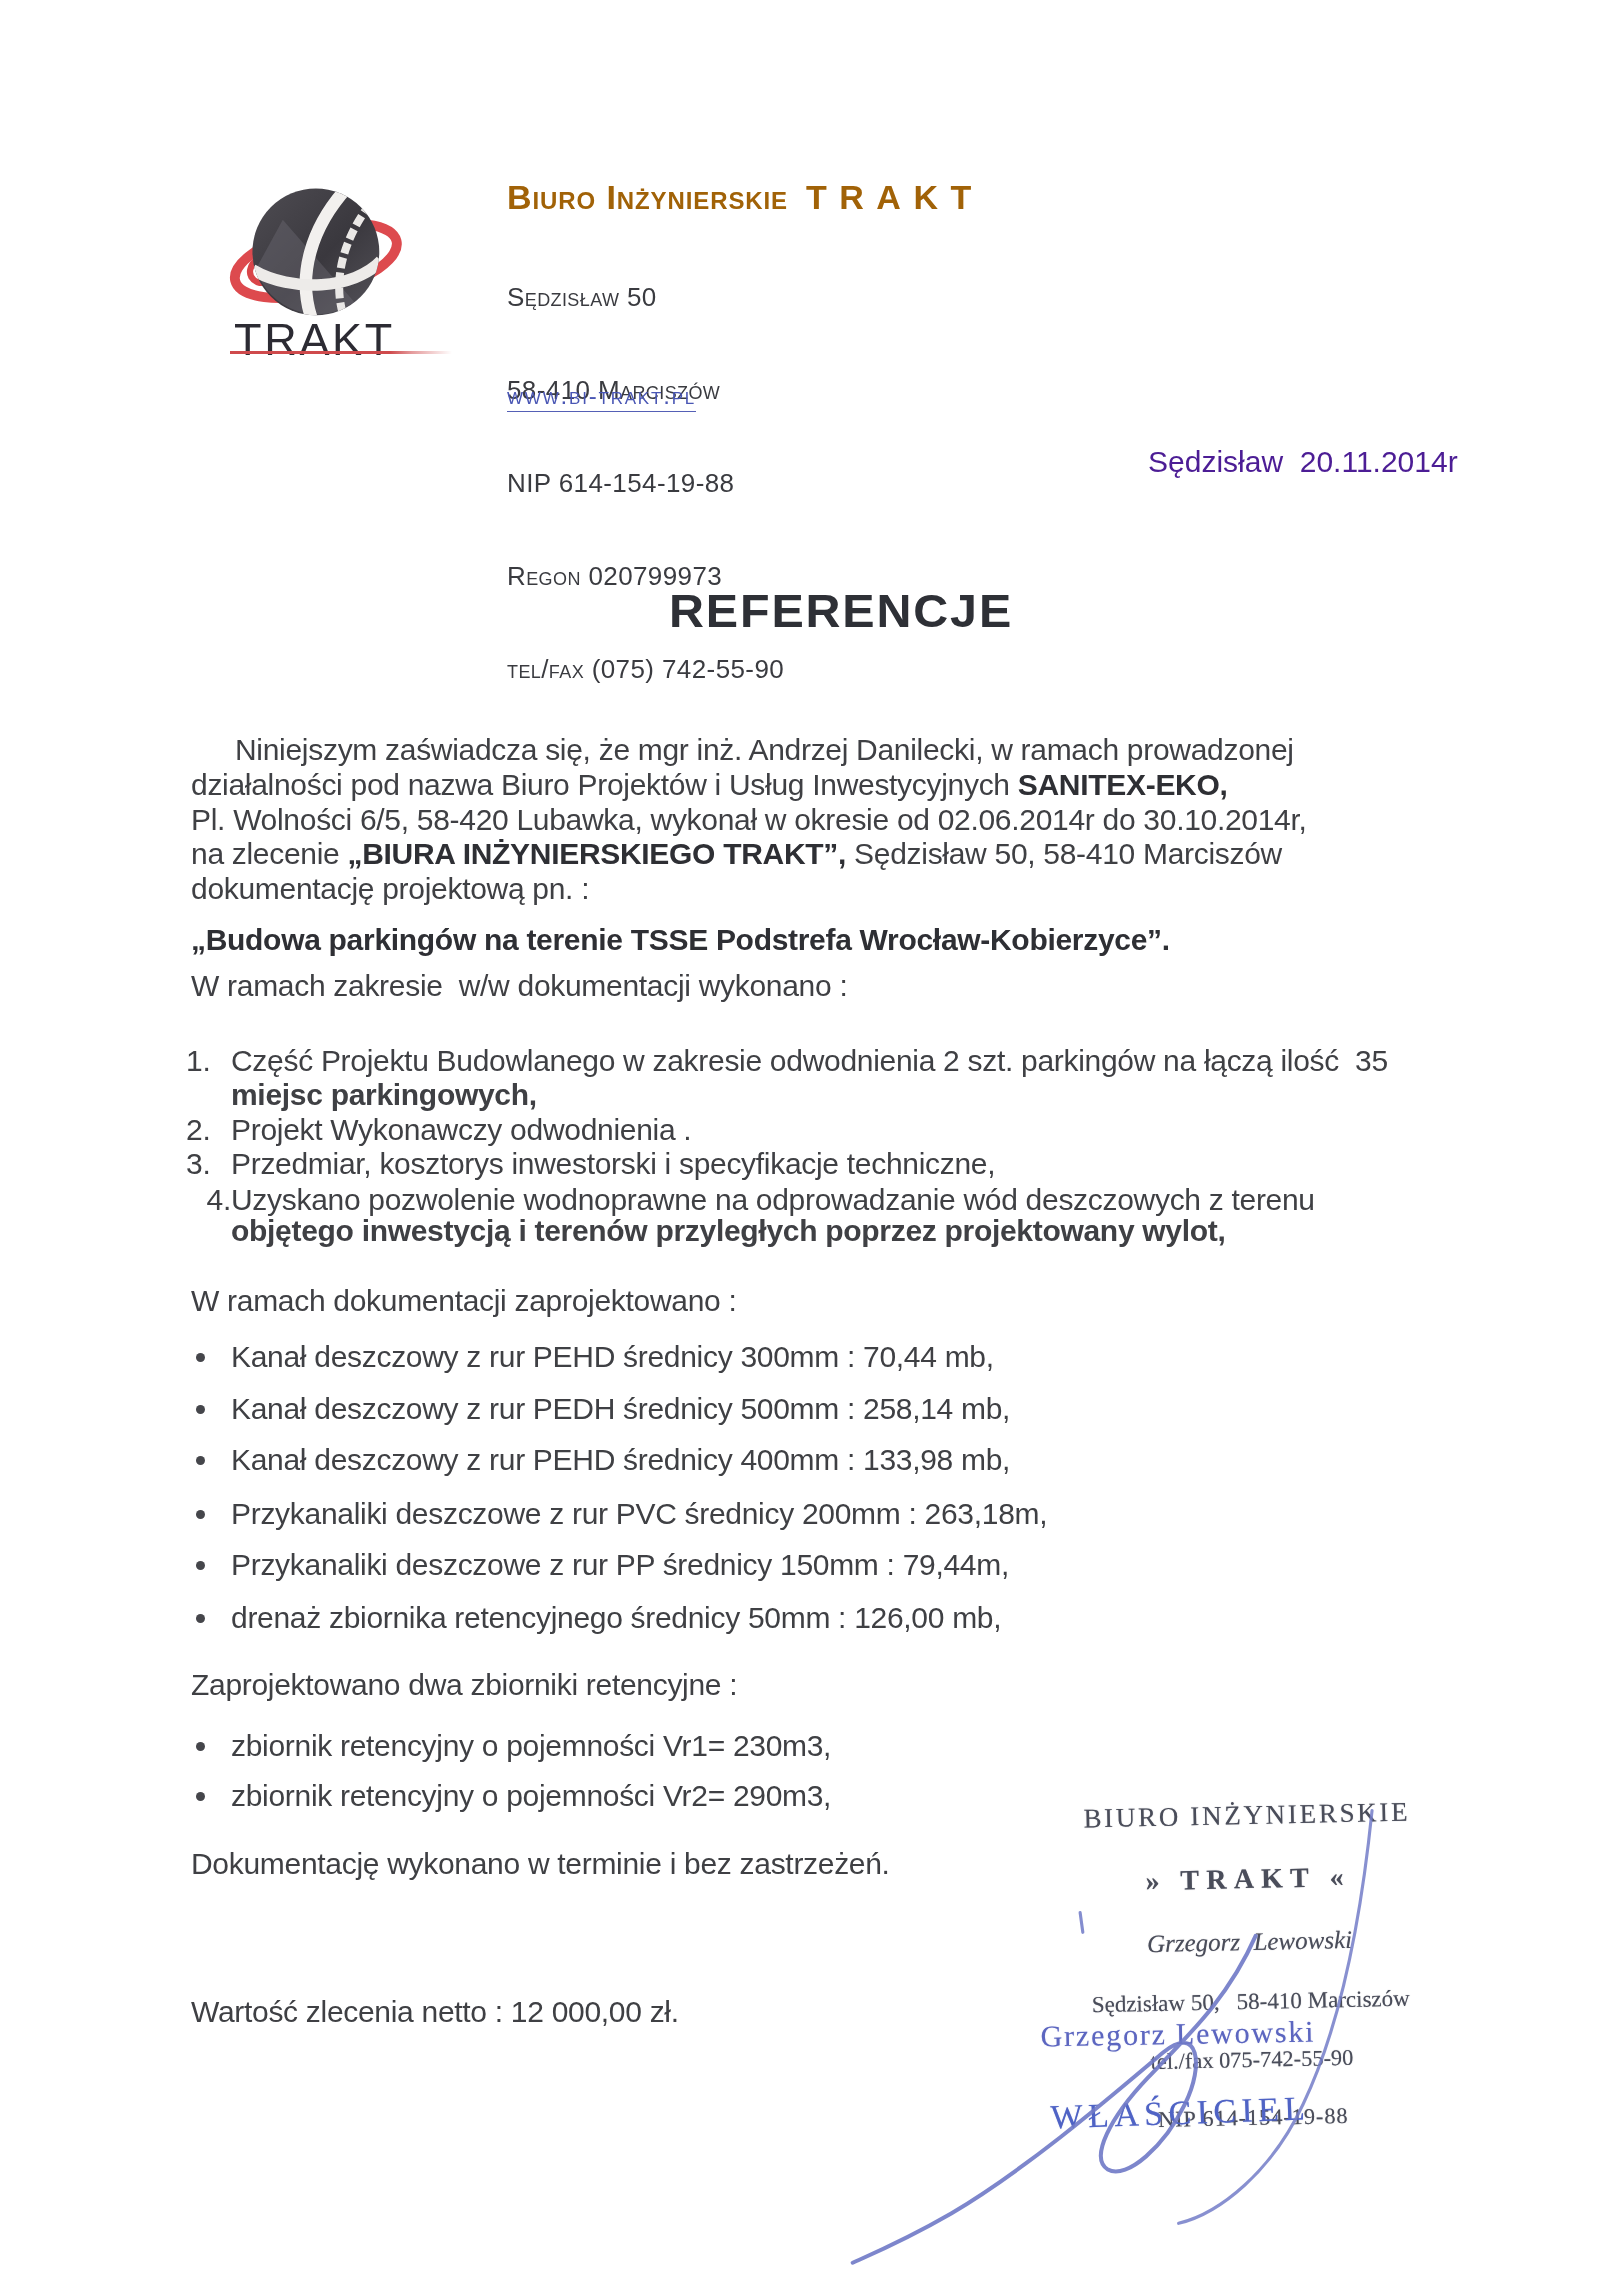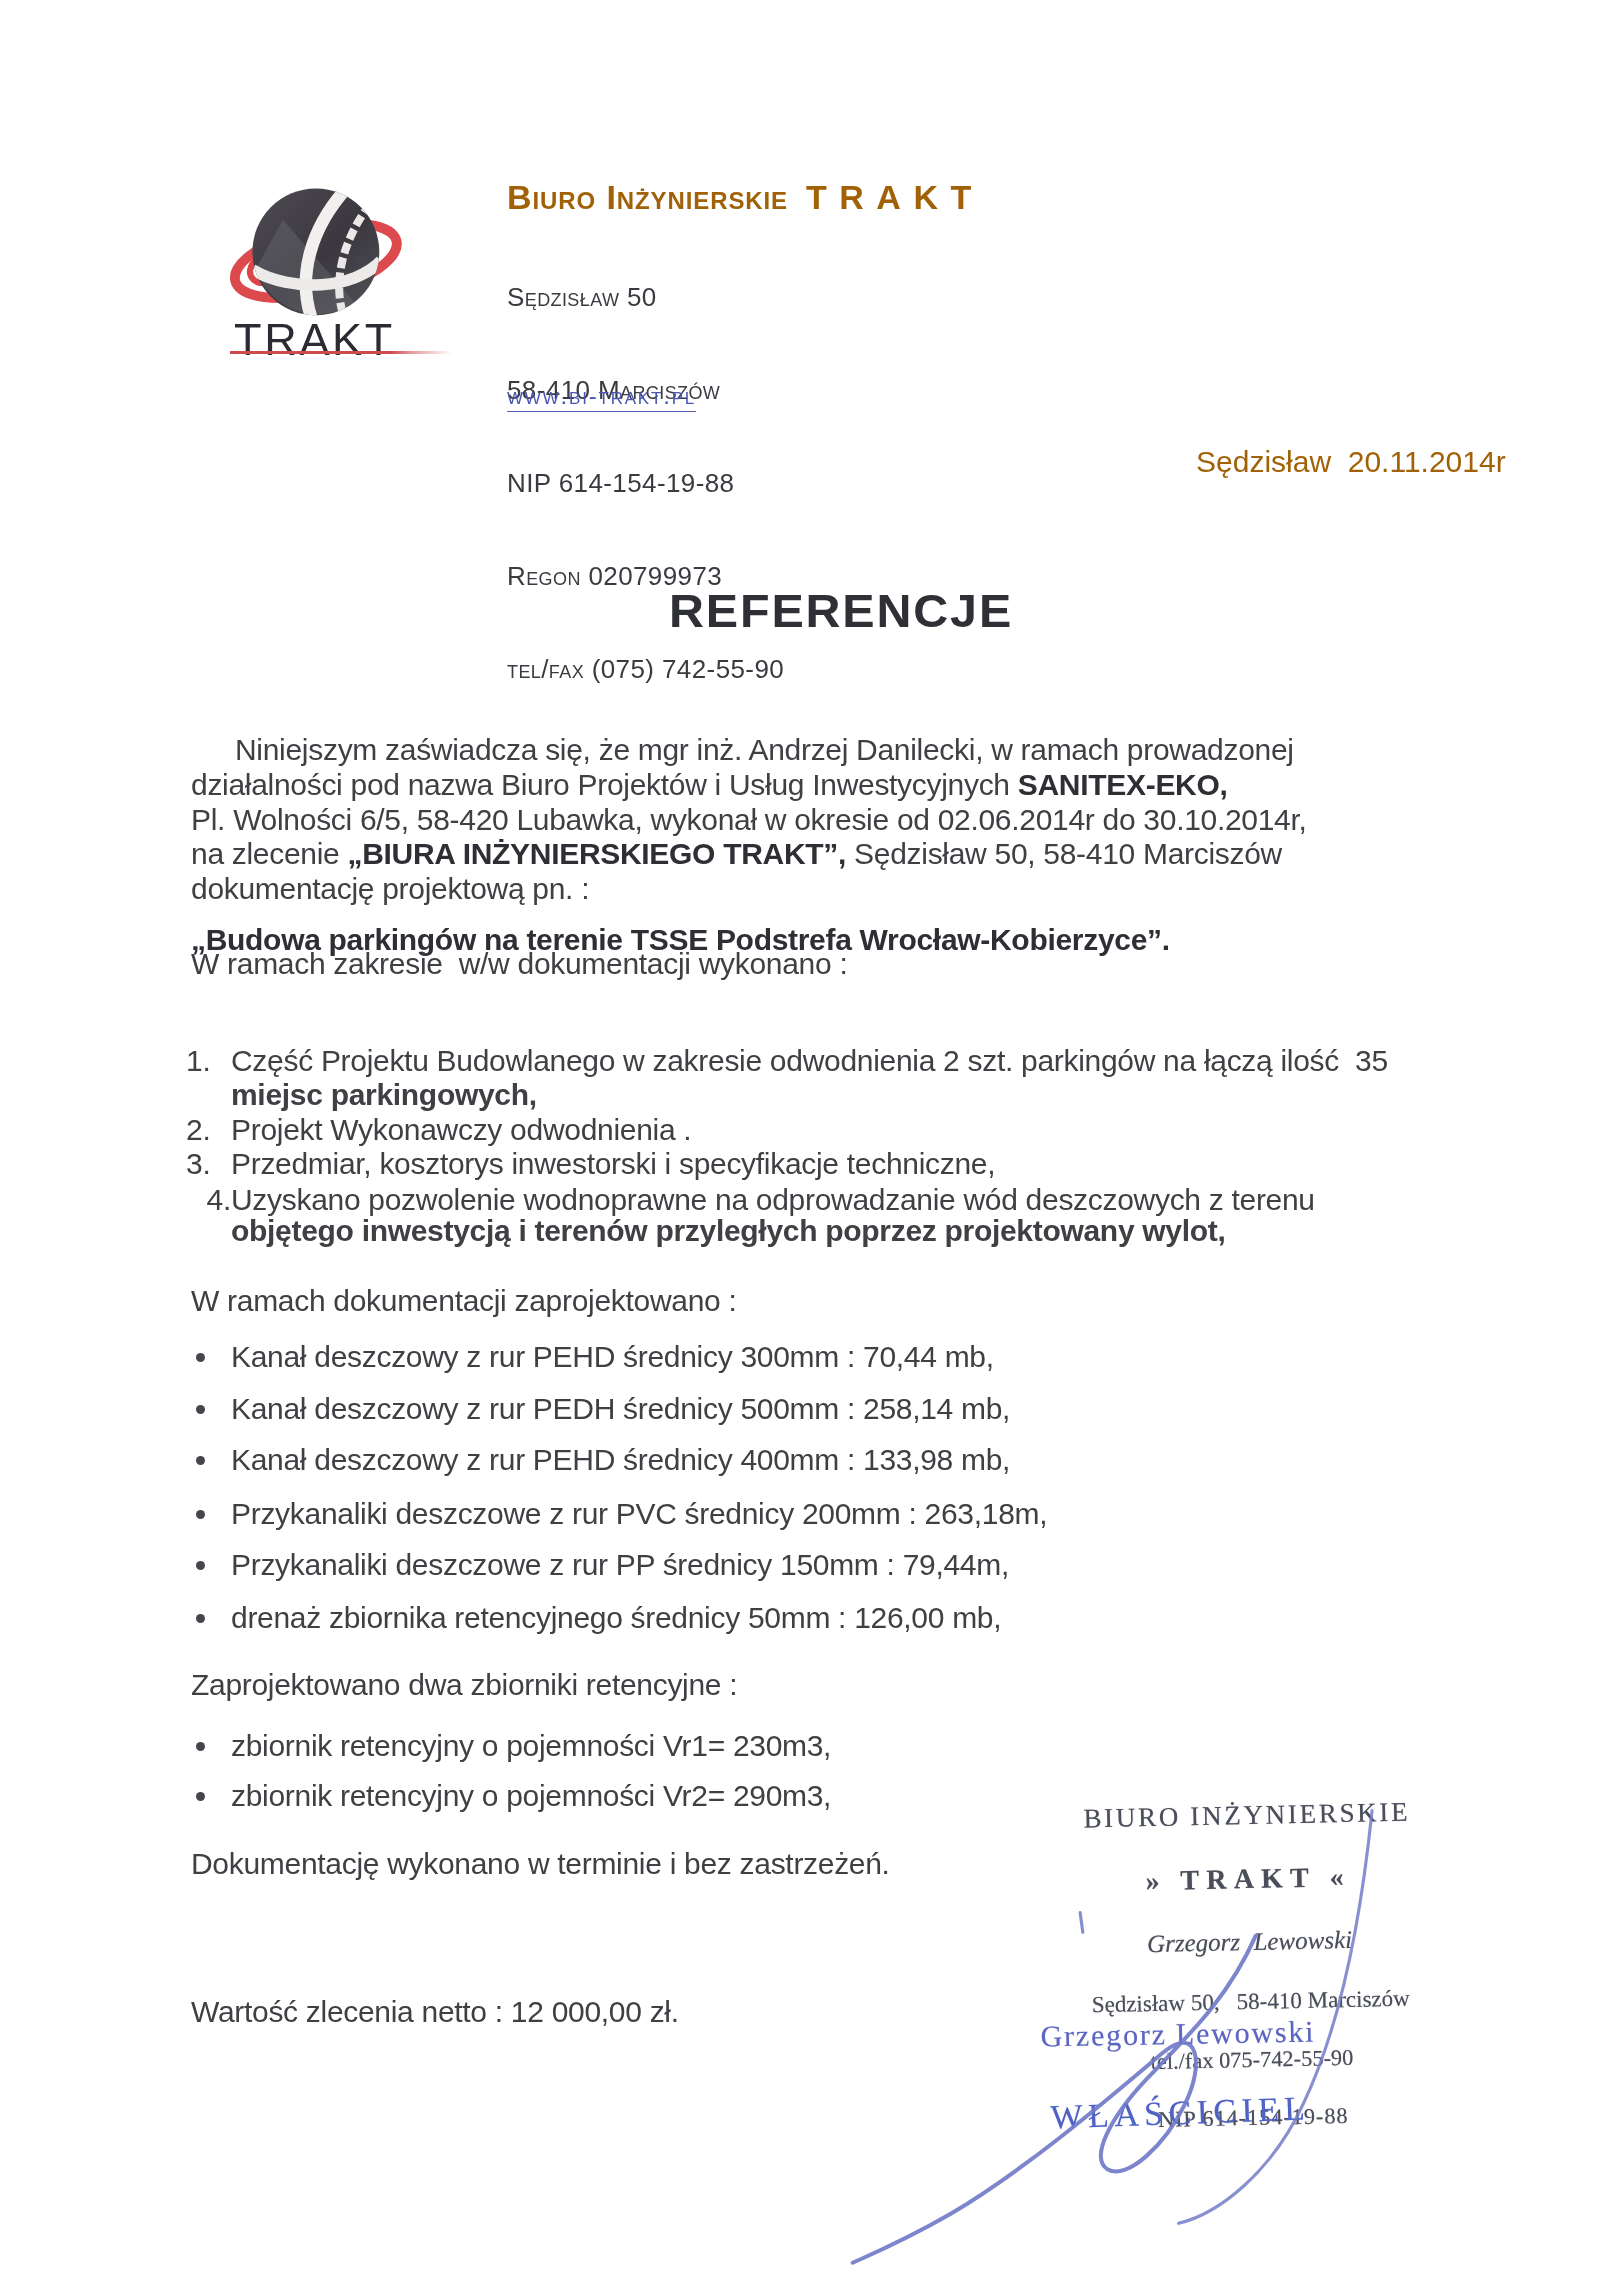--- a/index.html
+++ b/index.html
@@ -15,21 +15,21 @@
   .lh-addr{left:507px;top:220px;color:#3a3b40;font-variant:small-caps;
     font-size:26px;line-height:31px;letter-spacing:0.4px;white-space:pre;}
   .lh-web{left:507px;top:382px;color:#4956b4;font-variant:small-caps;
     font-size:24px;letter-spacing:1.8px;border-bottom:1.8px solid #5560b6;
     padding-bottom:0.9px;white-space:pre;}
   .logo-word{left:234px;top:314px;font-size:45px;letter-spacing:2.7px;
     color:#2c2b33;white-space:pre;}
   .logo-line{left:230px;top:351px;width:222px;height:2.7px;
     background:linear-gradient(to right,#cf4a4c 0%,#cf4a4c 72%,rgba(207,74,76,.55) 82%,rgba(207,74,76,0) 100%);}
   
-  .date{left:1148px;top:445px;font-size:30px;color:#a16207;white-space:pre;margin-left:48px;}
+  .date{left:1148px;top:445px;font-size:30px;color:#4c1d95;white-space:pre;}
   .title{left:669px;top:583px;font-size:47px;font-weight:bold;color:#2e3036;
     letter-spacing:1.8px;white-space:pre;transform:scaleX(1.03);transform-origin:left;}
   
   .bl{position:absolute;left:191px;font-size:30px;line-height:35px;color:#3f4044;
     letter-spacing:-0.3px;white-space:pre;}
   .bl b{color:#2e2f34;}
   .indent{padding-left:44px;}
   .bold-line{font-weight:bold;color:#2e2f34;}
   .num-line{position:absolute;left:186px;font-size:30px;color:#3f4044;
     letter-spacing:-0.3px;white-space:pre;}
@@ -107,21 +107,21 @@
   <div class="abs date">Sędzisław  20.11.2014r</div>
   <div class="abs title">REFERENCJE</div>
 
   <div class="bl indent" style="top:732px;">Niniejszym zaświadcza się, że mgr inż. Andrzej Danilecki, w ramach prowadzonej</div>
   <div class="bl" style="top:767px;text-align:center;"><span>działalności pod nazwa Biuro Projektów i Usług Inwestycyjnych </span><b>SANITEX-EKO,</b></div>
   <div class="bl" style="top:802px;">Pl. Wolności 6/5, 58-420 Lubawka, wykonał w okresie od 02.06.2014r do 30.10.2014r,</div>
   <div class="bl" style="top:836px;"><span>na zlecenie </span><b>„BIURA INŻYNIERSKIEGO TRAKT”,</b><span> Sędzisław 50, 58-410 Marciszów</span></div>
   <div class="bl" style="top:871px;">dokumentację projektową pn. :</div>
 
   <div class="bl bold-line" style="top:922px;">„Budowa parkingów na terenie TSSE Podstrefa Wrocław-Kobierzyce”.</div>
-  <div class="bl" style="top:946px;">W ramach zakresie  w/w dokumentacji wykonano :</div>
+  <div class="bl" style="top:968px;">W ramach zakresie  w/w dokumentacji wykonano :</div>
 
   <div class="num-line" style="top:1044px;"><span class="num">1.</span><span>Część Projektu Budowlanego w zakresie odwodnienia 2 szt. parkingów na łączą ilość  35</span></div>
   <div class="num-line cont" style="top:1078px;">miejsc parkingowych,</div>
   <div class="num-line" style="top:1113px;"><span class="num">2.</span><span>Projekt Wykonawczy odwodnienia .</span></div>
   <div class="num-line" style="top:1147px;"><span class="num">3.</span><span>Przedmiar, kosztorys inwestorski i specyfikacje techniczne,</span></div>
   <div class="num-line" style="top:1183px;text-align:right;"><span class="num">4.</span><span>Uzyskano pozwolenie wodnoprawne na odprowadzanie wód deszczowych z terenu</span></div>
   <div class="num-line cont" style="top:1214px;">objętego inwestycją i terenów przyległych poprzez projektowany wylot,</div>
 
   <div class="bl" style="top:1283px;">W ramach dokumentacji zaprojektowano :</div>
 

